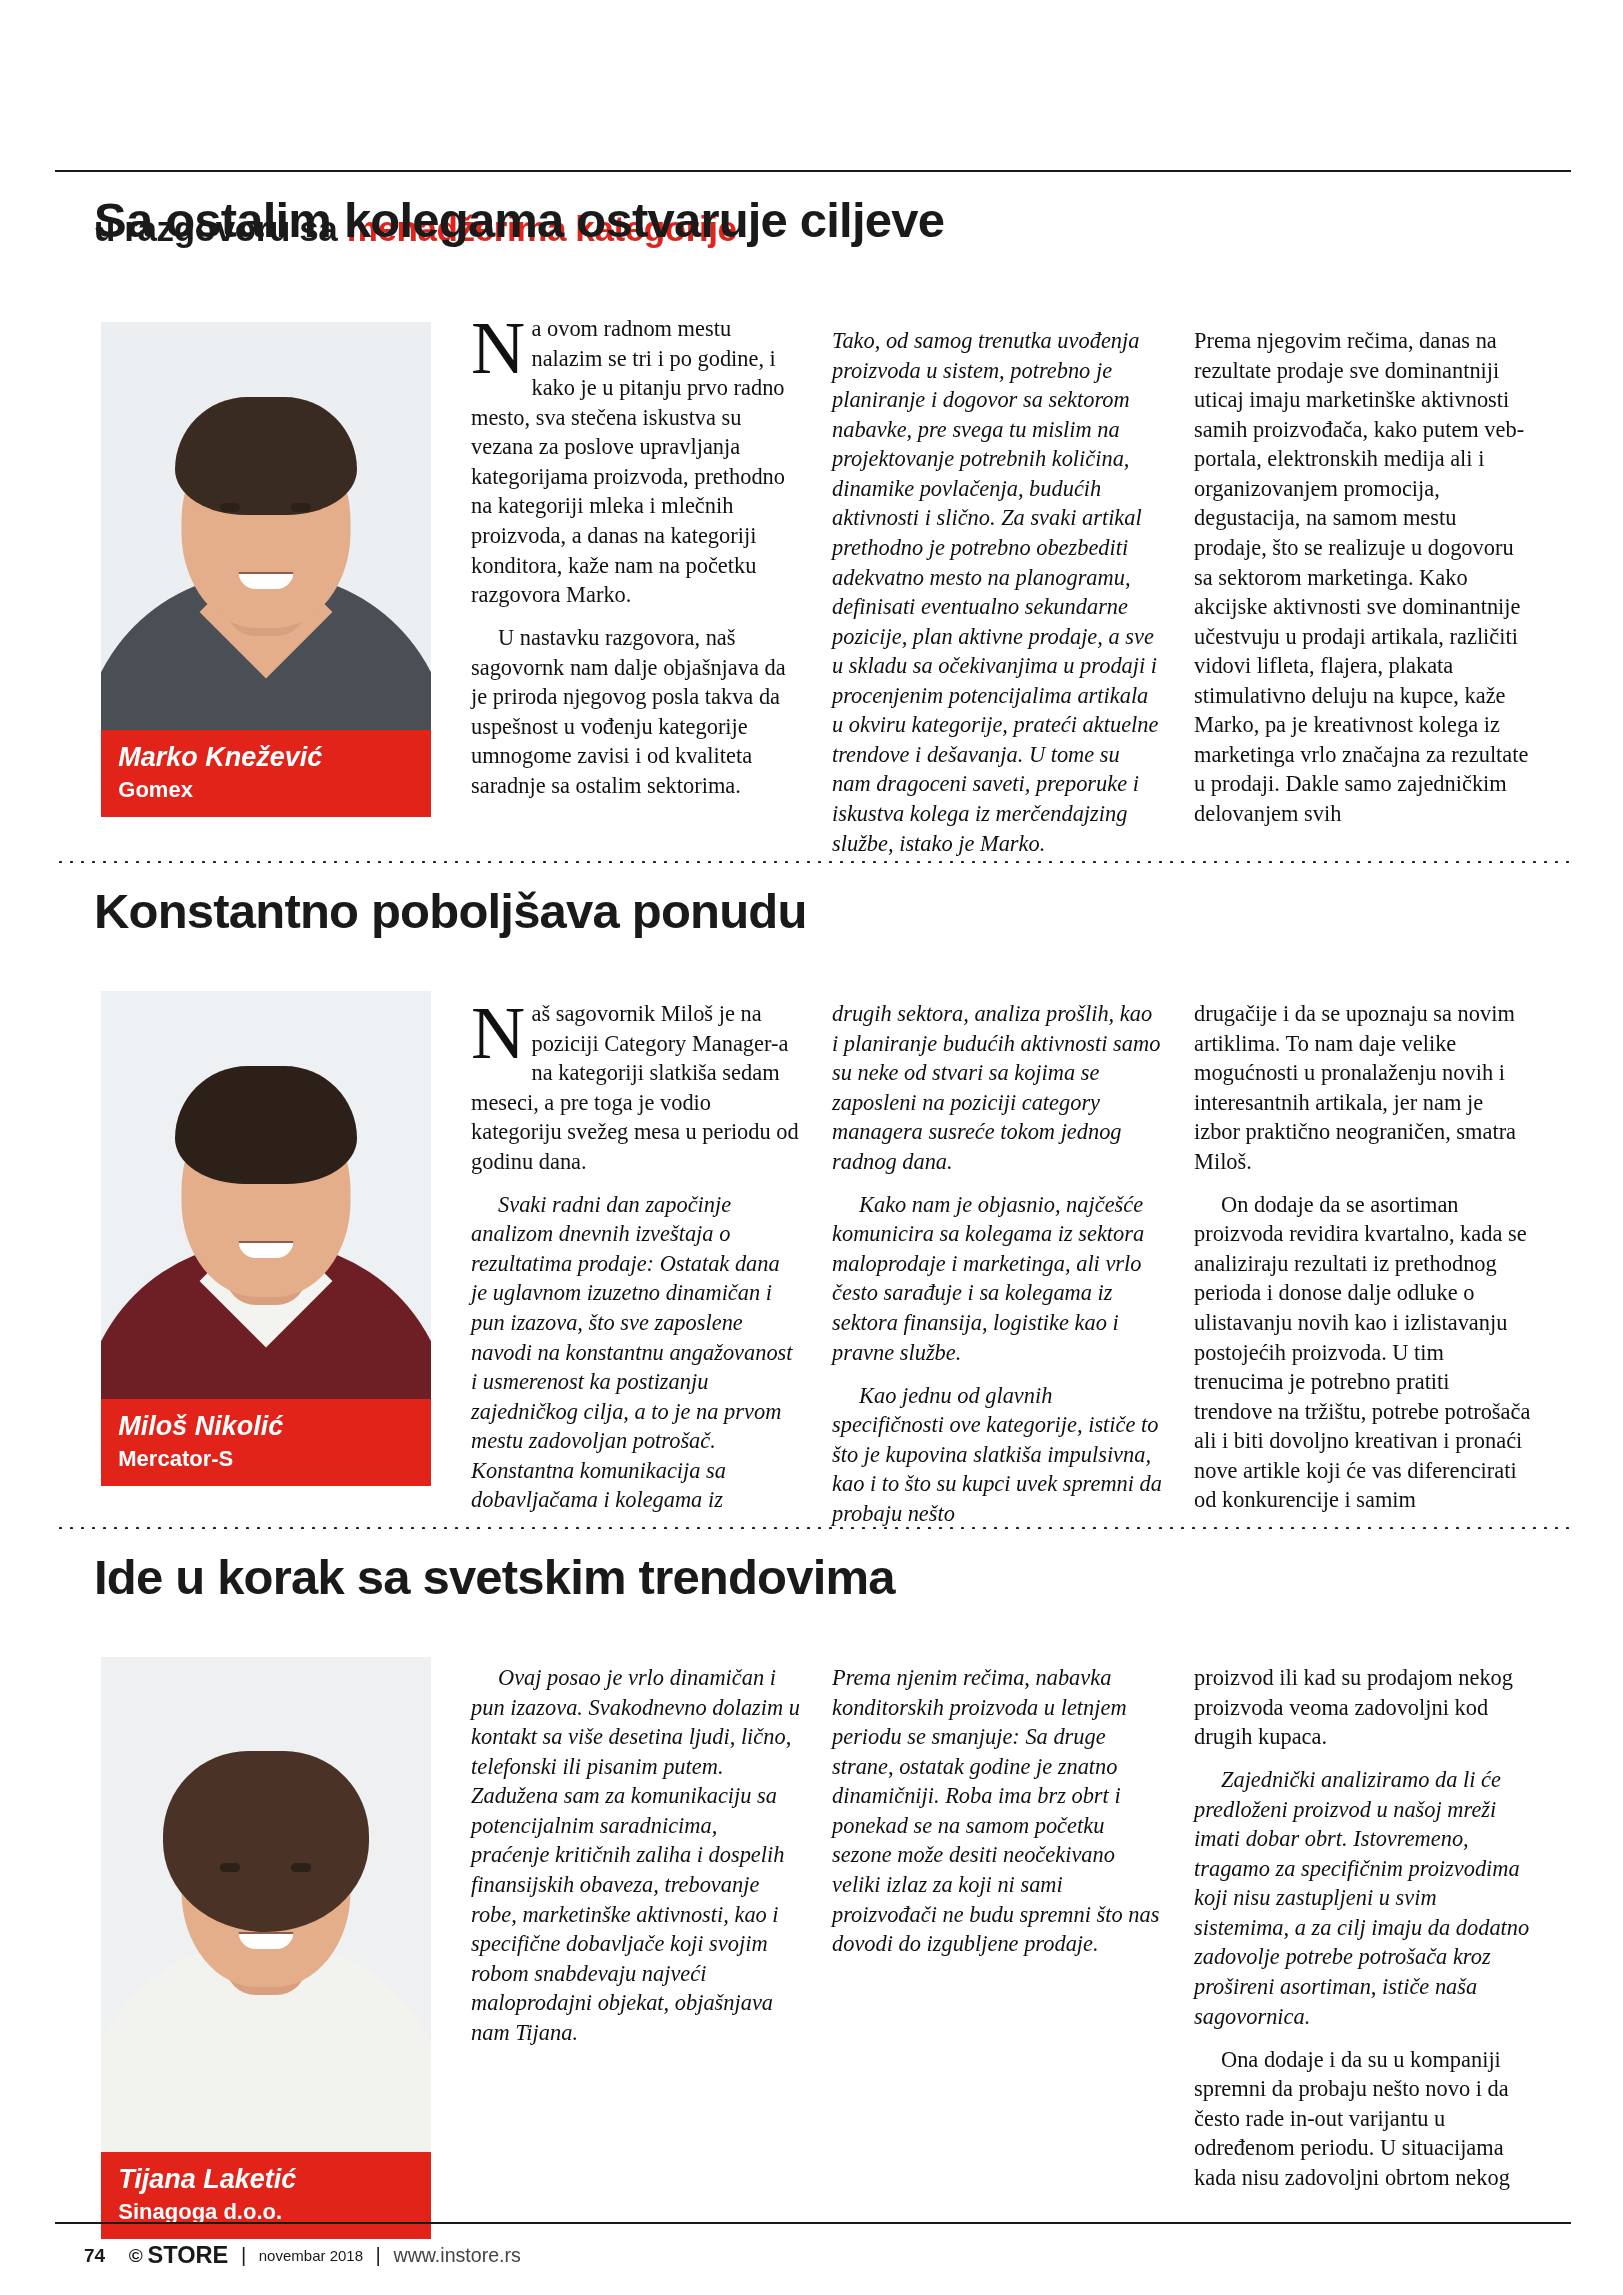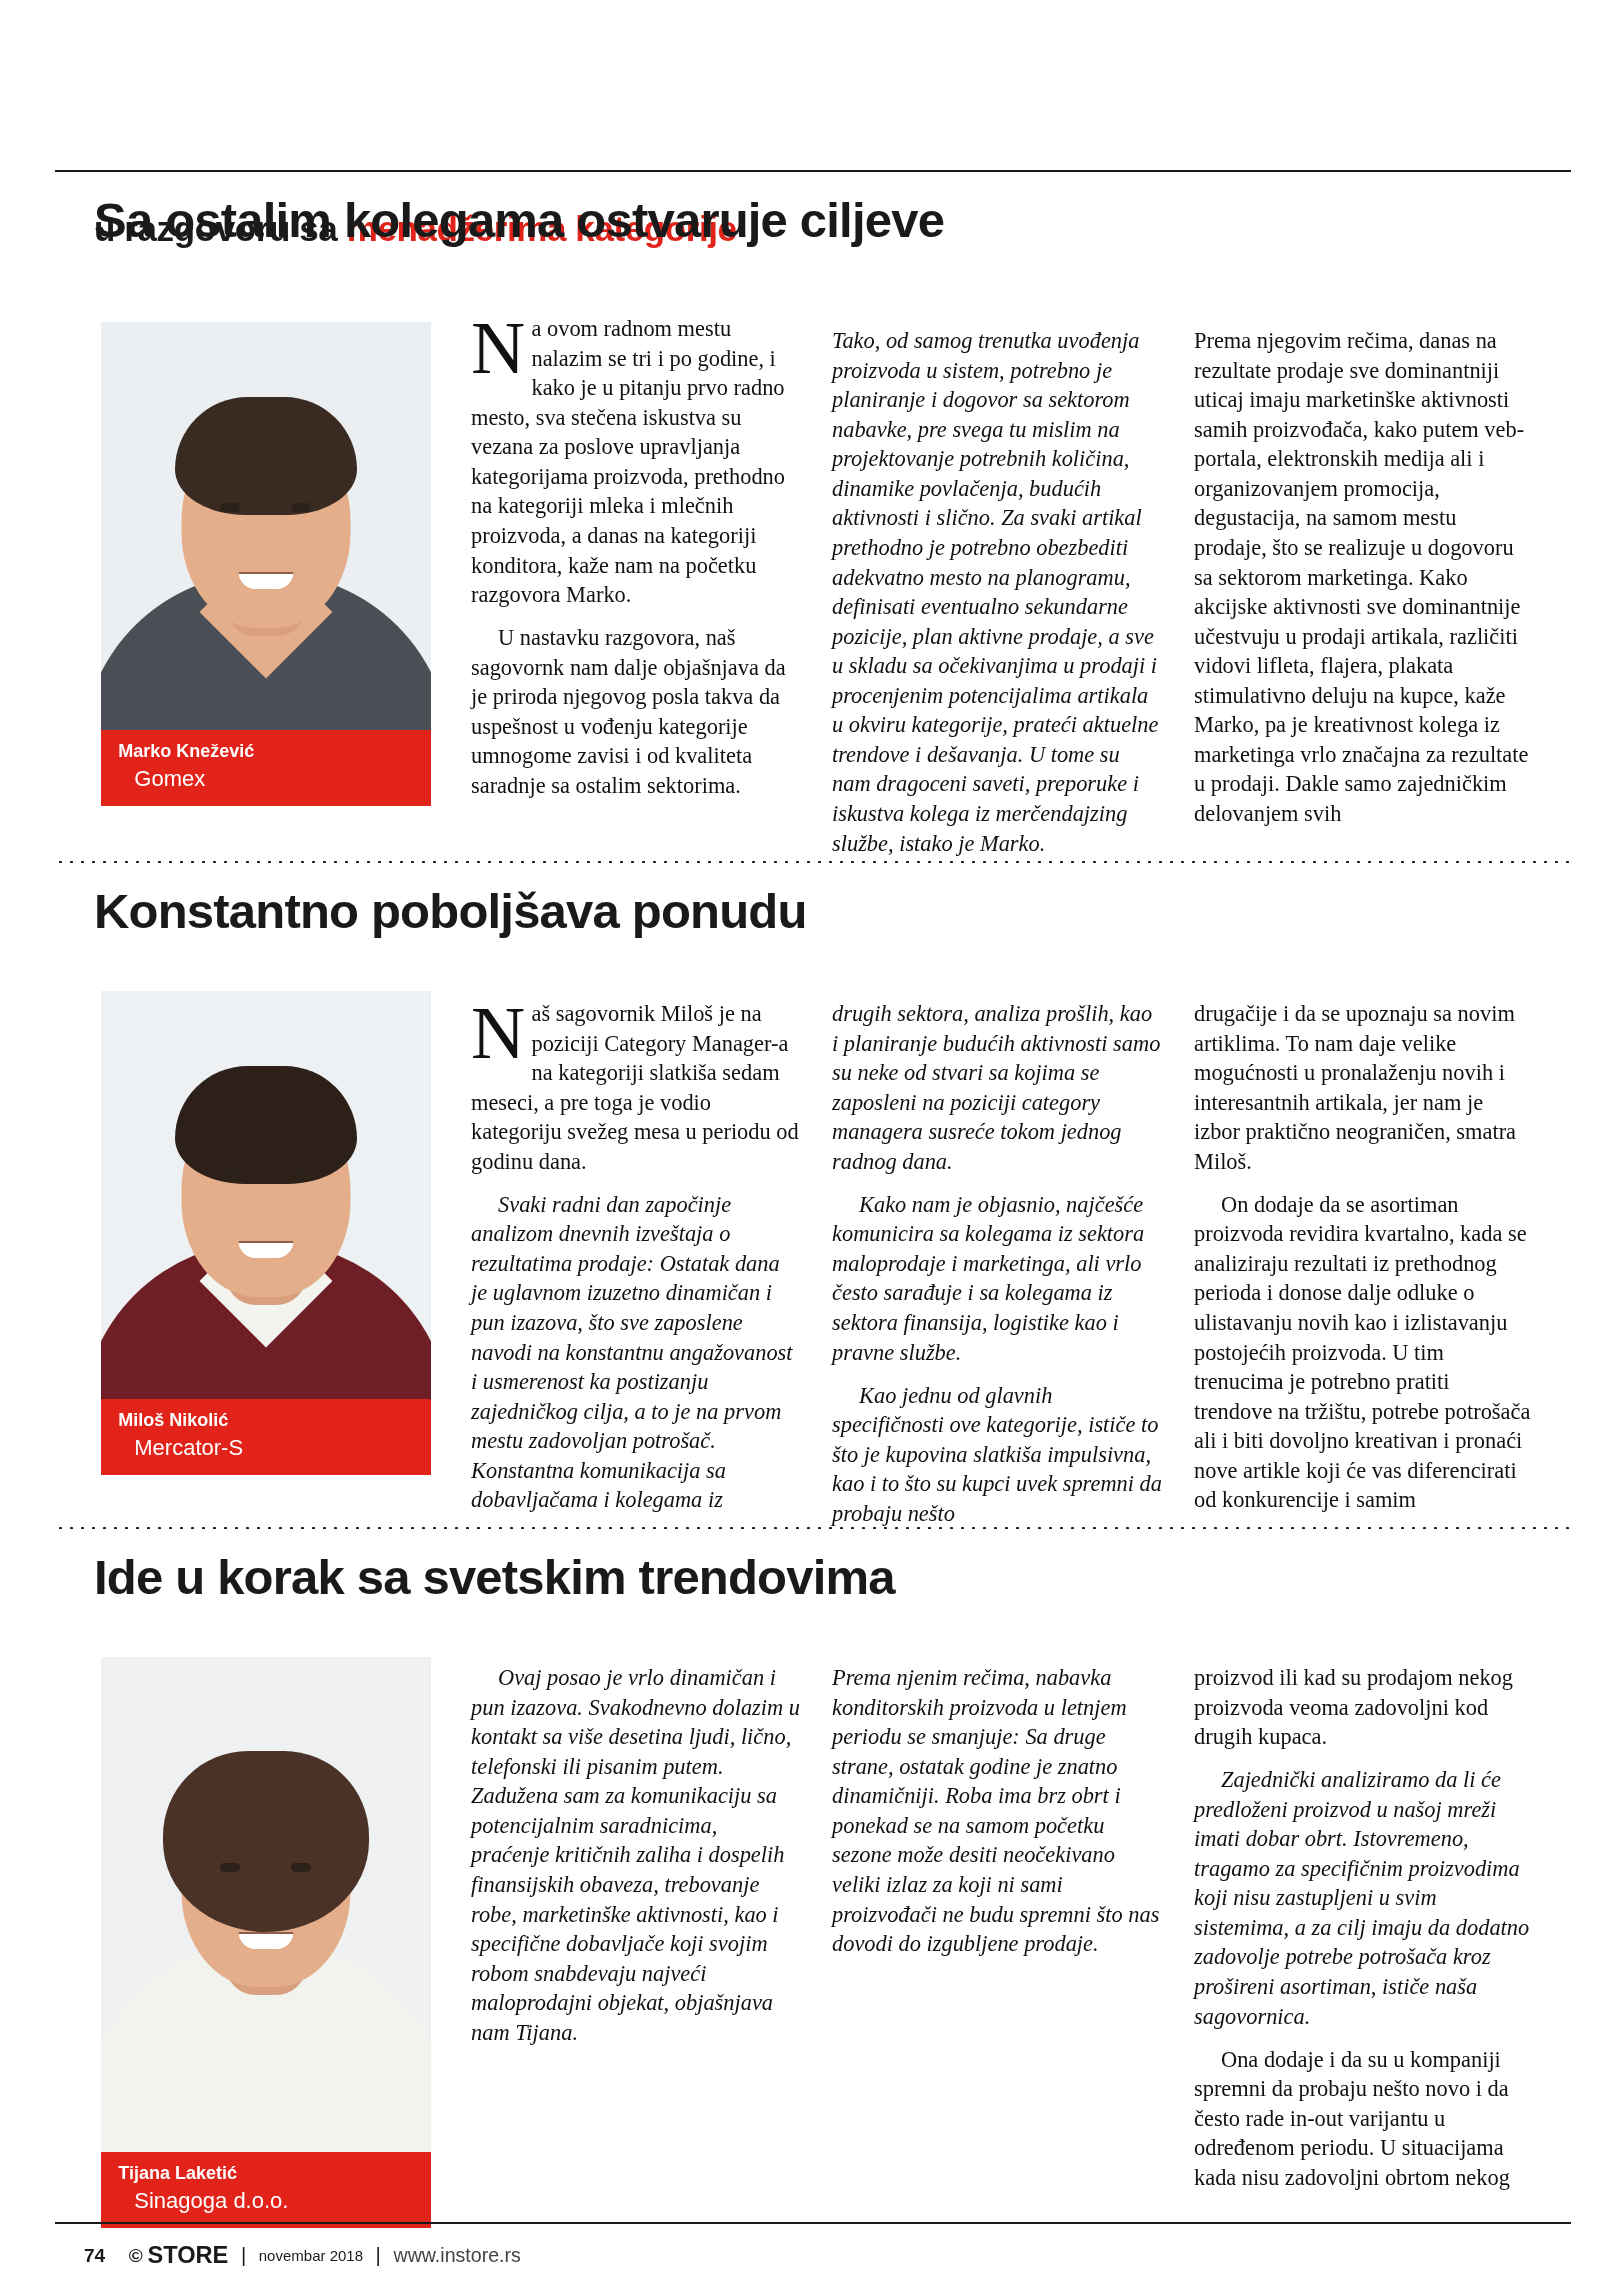--- a/index.html
+++ b/index.html
@@ -91,31 +91,31 @@
   }
   .caption {
     width: 330px;
     background: #e2231a;
     color: #ffffff;
     padding: 11px 17.3px 14px 17.3px;
     font-family: "Liberation Sans", sans-serif;
   }
   .caption .nm {
     font-weight: bold;
-    font-size: 18px;
+    font-size: 27px;
     display: block;
     line-height: 1.2;
+    font-style: italic;
   }
   .caption .cmp {
-    font-weight: normal;
+    font-weight: bold;
     font-size: 22px;
     display: block;
     line-height: 1.25;
     margin-top: 2.4px;
-    margin-left: 16px;
   }
 
   
   .col {
     position: absolute;
     font-family: "Liberation Serif", serif;
     font-size: 22.4px;
     line-height: 1.32;
     text-align: left;
     color: #111;

